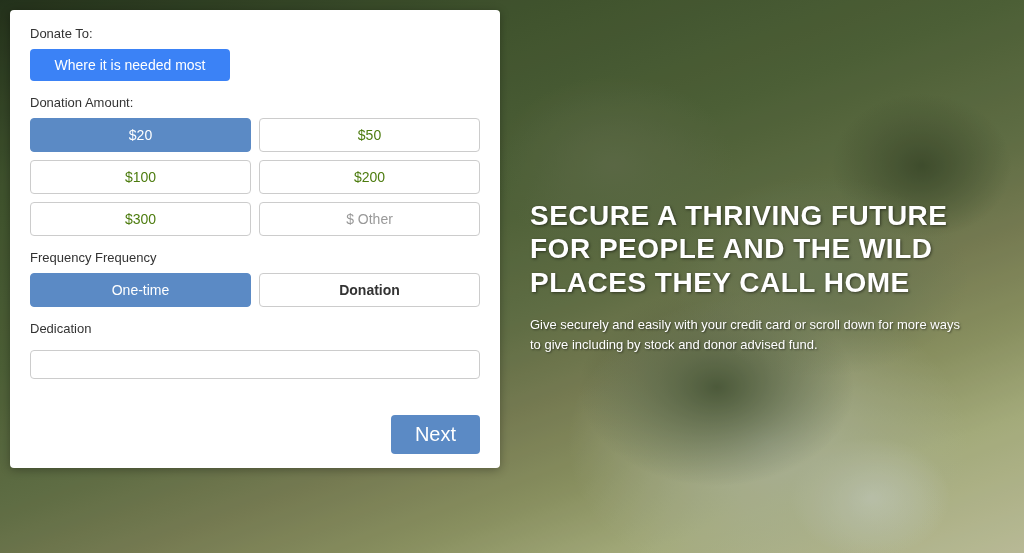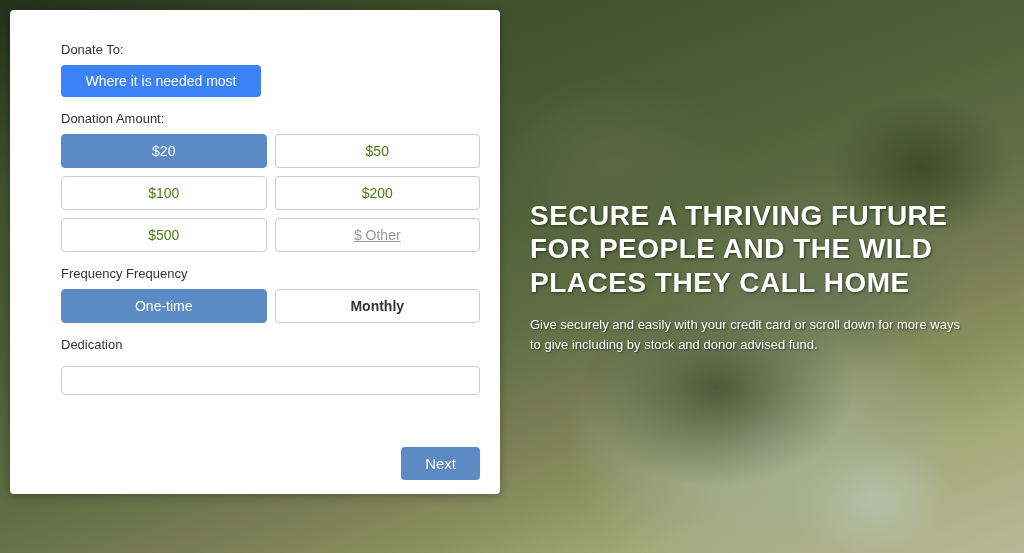--- a/index.html
+++ b/index.html
@@ -47,22 +47,21 @@
     .form-header {
       background: #5b8ac5;
       color: white;
       text-align: center;
       padding: 10px 16px;
       font-size: 16px;
       font-weight: 600;
     }
 
     .form-body {
-      padding: 32px 20px;
-      margin-left: 31px;
+      padding: 16px 20px;
     }
 
     .form-section-label {
       font-size: 13px;
       color: #333;
       margin-bottom: 8px;
       font-weight: 500;
     }
 
     .donate-to-btn {
@@ -103,21 +102,20 @@
 
     .amount-btn.selected {
       background: #5b8ac5;
       color: white;
       border-color: #5b8ac5;
     }
 
     .amount-btn.other-input {
       color: #999;
       font-style: normal;
-      text-decoration: underline;
     }
 
     .frequency-section {
       margin-bottom: 14px;
     }
 
     .frequency-grid {
       display: grid;
       grid-template-columns: 1fr 1fr;
       gap: 8px;
@@ -186,21 +184,21 @@
       justify-content: flex-end;
       padding: 8px 20px 14px;
     }
 
     .next-btn {
       background: #5b8ac5;
       color: white;
       border: none;
       border-radius: 4px;
       padding: 8px 24px;
-      font-size: 15px;
+      font-size: 20px;
       cursor: pointer;
       font-weight: 500;
     }
 
     
     .right-content {
       position: absolute;
       top: 0;
       left: 510px;
       right: 0;
@@ -244,30 +242,30 @@
     <div class="form-section-label">Donate To:</div>
     <button class="donate-to-btn">Where it is needed most</button>
 
     <div class="donation-amount-section">
       <div class="form-section-label">Donation Amount:</div>
       <div class="amount-grid">
         <button class="amount-btn selected">$20</button>
         <button class="amount-btn">$50</button>
         <button class="amount-btn">$100</button>
         <button class="amount-btn">$200</button>
-        <button class="amount-btn">$500</button>
+        <button class="amount-btn">$300</button>
         <button class="amount-btn other-input">$ Other</button>
       </div>
     </div>
 
     <div class="frequency-section">
       <div class="form-section-label">Frequency Frequency</div>
       <div class="frequency-grid">
         <button class="freq-btn selected">One-time</button>
-        <button class="freq-btn monthly">Monthly</button>
+        <button class="freq-btn monthly">Donation</button>
       </div>
     </div>
 
     <div class="dedication-section">
       <div class="form-section-label">Dedication</div>
       <input type="text" class="dedication-input" style="">
     </div>
 
 
   </div>

